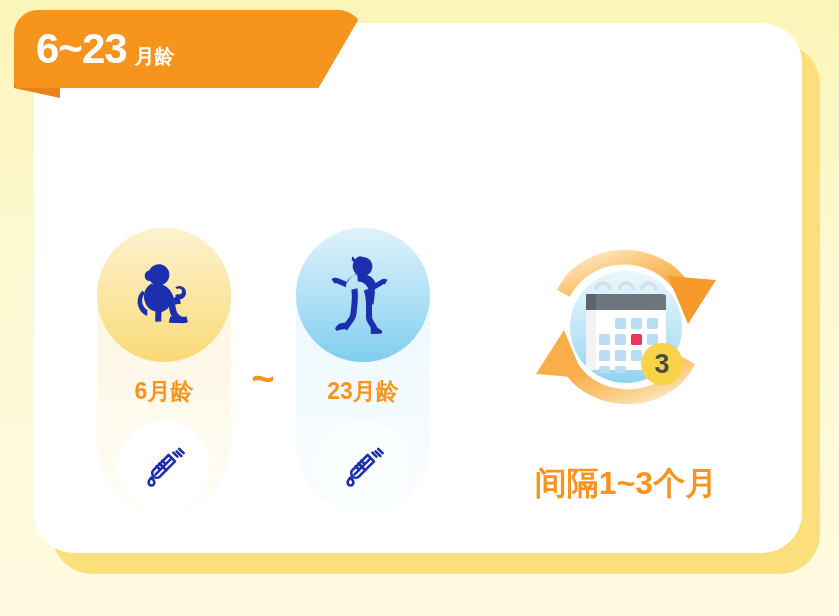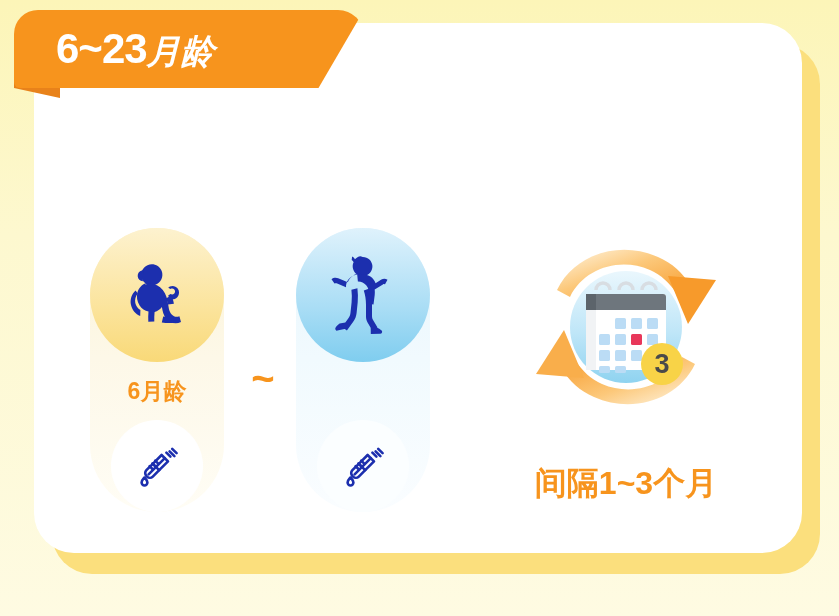--- a/index.html
+++ b/index.html
@@ -72,35 +72,34 @@
     border-top-right-radius: 26px;
     border-bottom-left-radius: 6px;
     border-bottom-right-radius: 30px;
     clip-path: polygon(0 0, 100% 0, 87% 100%, 0 100%);
     display: flex;
     align-items: center;
   }
   .ribbon-inner {
     display: flex;
     align-items: baseline;
-    padding-left: 42px;
+    padding-left: 22px;
     color: #FFFFFF;
   }
   .ribbon-range {
     font-size: 42px;
     font-weight: bold;
     letter-spacing: -1px;
     line-height: 1;
   }
   .ribbon-unit {
-    font-size: 34px;
-    font-weight: bold;
-    margin-left: 0;
+    font-size: 20px;
+    font-weight: bold;
+    margin-left: 8px;
     line-height: 1;
-    font-style: italic;
   }
 
   
   .subtitle {
     position: absolute;
     left: 85px;
     top: 124px;
     font-size: 29px;
     font-weight: bold;
     color: #F26B21;
@@ -110,21 +109,21 @@
 
   
   .pill {
     position: absolute;
     top: 228px;
     width: 134px;
     height: 284px;
     border-radius: 67px;
   }
   .pill-left {
-    left: 90px;
+    left: 97px;
     background: linear-gradient(180deg, #FCF3D6 0%, #FDF8E8 46%, #FFFDF5 100%);
   }
   .pill-right {
     left: 296px;
     background: linear-gradient(180deg, #E8F6FD 0%, #F1FAFE 46%, #FAFDFF 100%);
   }
 
   .orb {
     position: absolute;
     left: 50%;
@@ -268,20 +267,21 @@
           <path d="M33.6 2.2c-2.2 0.3-4.2 1.4-5.7 3-0.6-1.2-1.6-2.2-2.8-2.7l-0.4 3.4c0.9 0.5 1.6 1.3 1.9 2.3-1 2.1-1.2 4.5-0.5 6.8 1.4 4.8 6.2 7.8 11.1 7 5-0.8 8.5-5.2 8.2-10.2-0.3-5.1-4.6-9-9.7-8.9l-2.1-0.7z"></path>
           <path d="M30.2 20.6c4.5-1.3 9.3-0.6 13.2 2 2.4 1.6 4.2 3.9 5.2 6.6l5.8-3.6c1.9-1.2 4.3-1.1 6.1 0.2l-2.6 4.6c-0.6-0.4-1.4-0.4-2 0l-8.2 5.1c0.2 1.8 0.2 3.6 0 5.4l-1.2 9.6-5.9-0.8 1.2-9.6c0.4-3.2-0.5-6.4-2.6-8.8-2.1-2.4-5.1-3.8-8.3-3.7l-0.7-6.9z"></path>
           <path d="M28.8 20.8c-3.2 0.7-6 2.6-7.8 5.3-1.4 2.1-2.1 4.6-2 7.1l-9.4-3.9c-0.7-0.3-1.5-0.2-2.1 0.3l-3-4.4c1.9-1.5 4.5-1.8 6.7-0.9l9.6 4c0.9-2.6 2.6-4.8 4.9-6.4 2.3-1.6 5.1-2.4 7.9-2.3l-4.8 1.2z"></path>
           <path d="M24.4 35.8c0.5 4.1 0.6 8.3 0.2 12.4l-1.1 10.6c-0.2 2-0.9 3.9-2.1 5.5l-6.3 8.6 4.8 3.5 6.3-8.6c1.9-2.6 3.1-5.7 3.4-8.9l1.1-10.6c0.4-4.7 0.3-9.4-0.3-14.1l-6 1.6z"></path>
           <path d="M36.8 36.6c1.5 4.6 2.2 9.4 2.2 14.2l0 11.8c0 2.2 0.6 4.3 1.7 6.2l4.6 7.8 5.2-3-4.6-7.8c-0.6-1-0.9-2.1-0.9-3.2l0-11.8c0-5.5-0.9-11-2.6-16.2l-5.6 2z"></path>
           <path d="M12.6 69.4c-1.7 1.1-3.1 2.6-4.1 4.4-0.5 0.9-0.2 2 0.7 2.6 0.4 0.2 0.8 0.3 1.2 0.2l9.4-2.2-1.4-5.9-5.8 0.9z"></path>
           <path d="M49.6 73.4c1.9 0.7 3.6 1.8 5 3.2 0.7 0.7 0.7 1.9 0 2.6-0.3 0.3-0.7 0.5-1.2 0.5l-9.6 0.2-0.1-6.1 5.9-0.4z"></path>
         </g>
       </svg>
     </div>
+    <div class="age-label">23月龄</div>
     <div class="syringe-disc tint-blue">
       <svg width="52" height="52" viewBox="0 0 52 52">
         <g fill="none" stroke="#1C2FAE" stroke-width="2.6" stroke-linecap="round" stroke-linejoin="round">
           <path d="M17.6 34.4 33.8 18.2"></path>
           <path d="M30.6 15 37 21.4 28.2 30.2 21.8 23.8z" fill="none"></path>
           <path d="M21.8 23.8 15.4 30.2c-1.6 1.6-1.6 4.2 0 5.8l0.6 0.6c1.6 1.6 4.2 1.6 5.8 0l6.4-6.4"></path>
           <path d="M35.4 12.6 39.4 16.6"></path>
           <path d="M38.6 11.4 43.4 16.2"></path>
           <path d="M41.2 8.8 45.6 13.2"></path>
           <path d="M24.2 20.6 27 23.4"></path>

